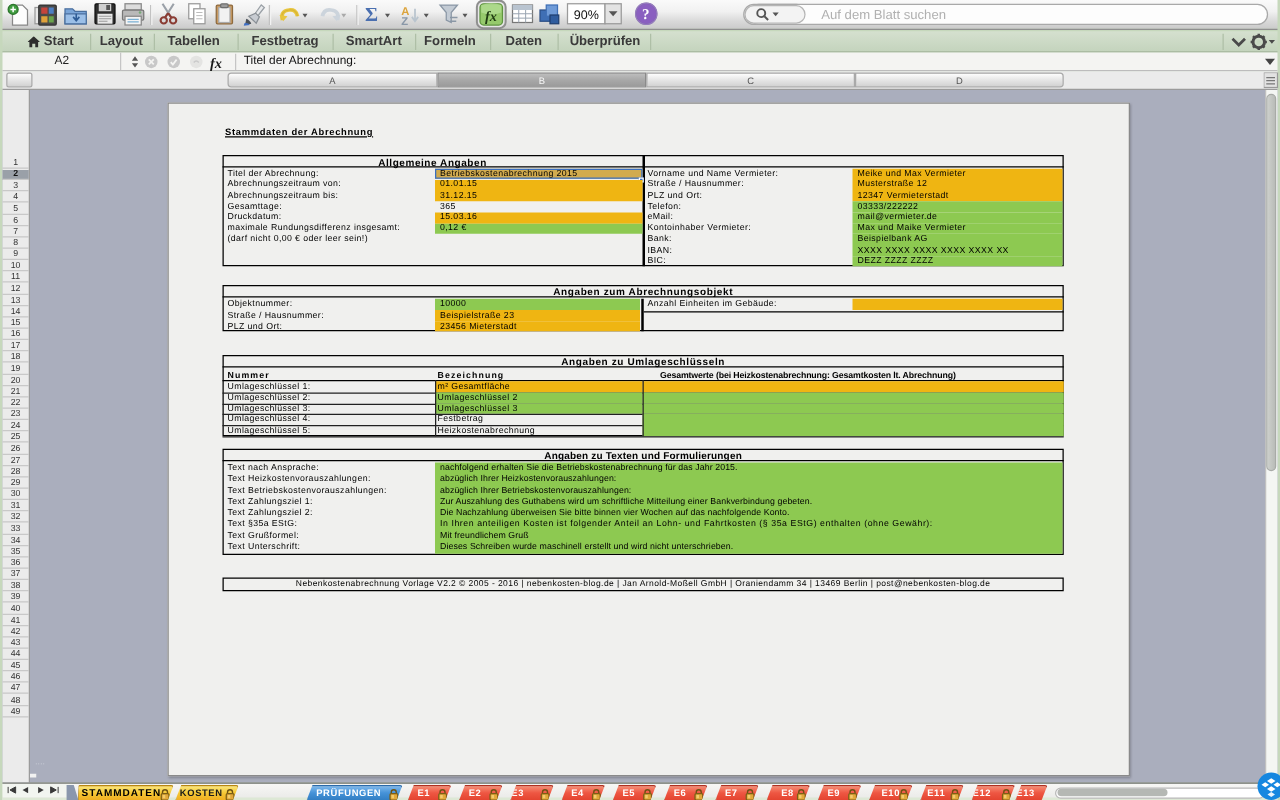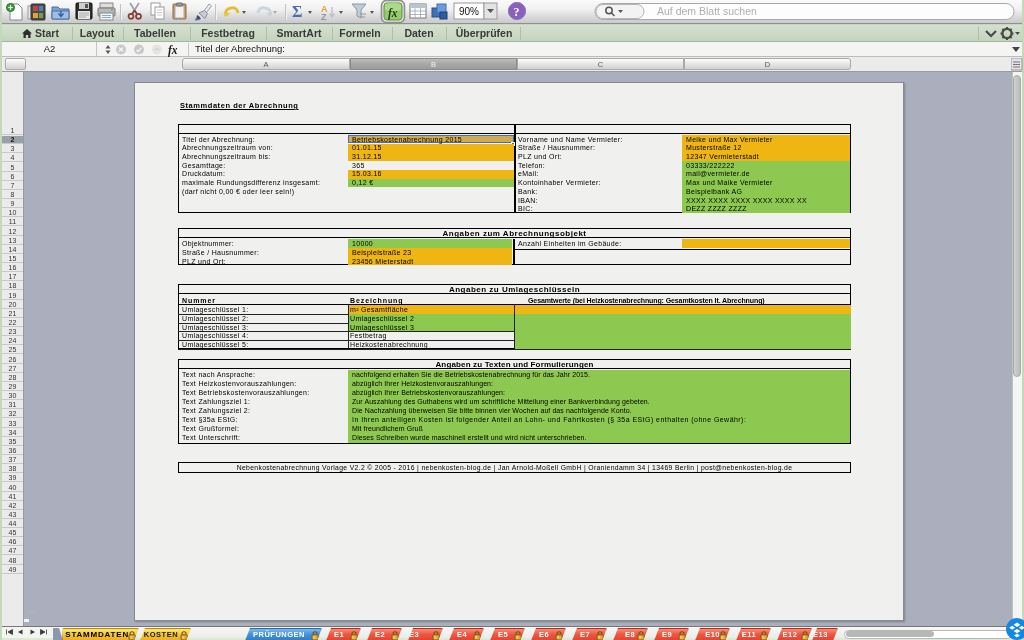--- a/index.html
+++ b/index.html
@@ -268,20 +268,21 @@
         <rect x="0" y="0" width="11" height="12" fill="#e2e2e2" stroke="#9a9a9a"></rect>
         <path d="M2 4h7M2 6.5h7M2 9h7" stroke="#777" stroke-width="1"></path>
       </svg>
     </div>
   <div id="sheet">
     <div id="page">
         <div class="abs" style="left:45px;top:18px;font-size:7.5px;font-weight:bold;text-decoration:underline;letter-spacing:0.55px;">Stammdaten der Abrechnung</div>
 <div class="abs" style="left:43px;top:41px;width:673px;height:89px;border:1.5px solid #000;"></div>
 <div class="abs" style="left:43px;top:41px;width:673px;height:10px;border-bottom:1.5px solid #000;"></div>
 <div class="abs" style="left:379px;top:41px;width:1.5px;height:89px;background:#000;"></div>
+<div class="thead" style="left:43px;top:42.5px;width:336px;letter-spacing:0.45px;">Allgemeine Angaben</div>
 <div class="cell" style="left:47px;top:52.5px;">Titel der Abrechnung:</div>
 <div class="abs" style="left:213px;top:51.5px;width:166px;height:8.7px;background:#d2ab4e;border:1.5px solid #3a6fc0;"></div>
 <div class="cell" style="left:217px;top:52.5px;">Betriebskostenabrechnung 2015</div>
 <div class="abs" style="left:376px;top:58.7px;width:4px;height:4px;background:#3a6fc0;border:1px solid #fff;"></div>
 <div class="cell" style="left:47px;top:61.2px;">Abrechnungszeitraum von:</div>
 <div class="abs org" style="left:213px;top:60.7px;width:166px;height:8.7px;"></div>
 <div class="cell" style="left:217px;top:61.2px;">01.01.15</div>
 <div class="cell" style="left:47px;top:69.9px;">Abrechnungszeitraum bis:</div>
 <div class="abs org" style="left:213px;top:69.4px;width:166px;height:8.7px;"></div>
 <div class="cell" style="left:217px;top:69.9px;">31.12.15</div>
@@ -574,21 +575,21 @@
       </div>
 <div style="position:absolute;left:734px;top:1px;width:35px;height:13px;background:linear-gradient(#f68d74,#ee5642 45%,#e2412d);border:1px solid #b03020;border-bottom:none;transform:skewX(0deg);border-radius:2px 2px 0 0;z-index:3;clip-path:polygon(5px 0, 100% 0, calc(100% - 5px) 100%, 0 100%);">
         <div style="position:absolute;left:0;right:9px;top:1px;text-align:center;font-size:7.5px;font-weight:bold;color:#fff;letter-spacing:0.5px;white-space:nowrap;">E11</div>
         <svg style="position:absolute;right:2px;top:2px" width="8" height="10">
           <path d="M2 4 v-1.2 a2 2 0 0 1 4 0 V4" fill="none" stroke="#6e5212" stroke-width="1.1"></path>
           <rect x="1" y="3.8" width="6.2" height="5.2" rx="1" fill="#e2a93a" stroke="#7c5f16"></rect>
           <rect x="2.2" y="5" width="2" height="2.6" fill="#f6d37a" opacity="0.8"></rect>
         </svg>
       </div>
 <div style="position:absolute;left:775px;top:1px;width:35px;height:13px;background:linear-gradient(#f68d74,#ee5642 45%,#e2412d);border:1px solid #b03020;border-bottom:none;transform:skewX(0deg);border-radius:2px 2px 0 0;z-index:3;clip-path:polygon(5px 0, 100% 0, calc(100% - 5px) 100%, 0 100%);">
-        <div style="position:absolute;left:0;right:9px;top:1px;text-align:center;font-size:7.5px;font-weight:bold;color:#fff;letter-spacing:0.5px;white-space:nowrap;">E12</div>
+        <div style="position:absolute;left:0;right:9px;top:1px;font-size:7.5px;font-weight:bold;color:#fff;letter-spacing:0.5px;white-space:nowrap;">E12</div>
         <svg style="position:absolute;right:2px;top:2px" width="8" height="10">
           <path d="M2 4 v-1.2 a2 2 0 0 1 4 0 V4" fill="none" stroke="#6e5212" stroke-width="1.1"></path>
           <rect x="1" y="3.8" width="6.2" height="5.2" rx="1" fill="#e2a93a" stroke="#7c5f16"></rect>
           <rect x="2.2" y="5" width="2" height="2.6" fill="#f6d37a" opacity="0.8"></rect>
         </svg>
       </div>
 <div style="position:absolute;left:810px;top:1px;width:26px;height:13px;background:linear-gradient(#f68d74,#ee5642 45%,#e2412d);border:1px solid #b03020;border-bottom:none;transform:skewX(0deg);border-radius:2px 2px 0 0;z-index:2;clip-path:polygon(5px 0, 100% 0, calc(100% - 5px) 100%, 0 100%);">
         <div style="position:absolute;left:0;right:9px;top:1px;text-align:center;font-size:7.5px;font-weight:bold;color:#fff;letter-spacing:0.5px;white-space:nowrap;">E13</div>
       </div>
 <div style="position:absolute;left:842px;top:2.5px;width:168px;height:9px;background:#fff;border:1px solid #b8b8b8;border-radius:5px;"></div>

